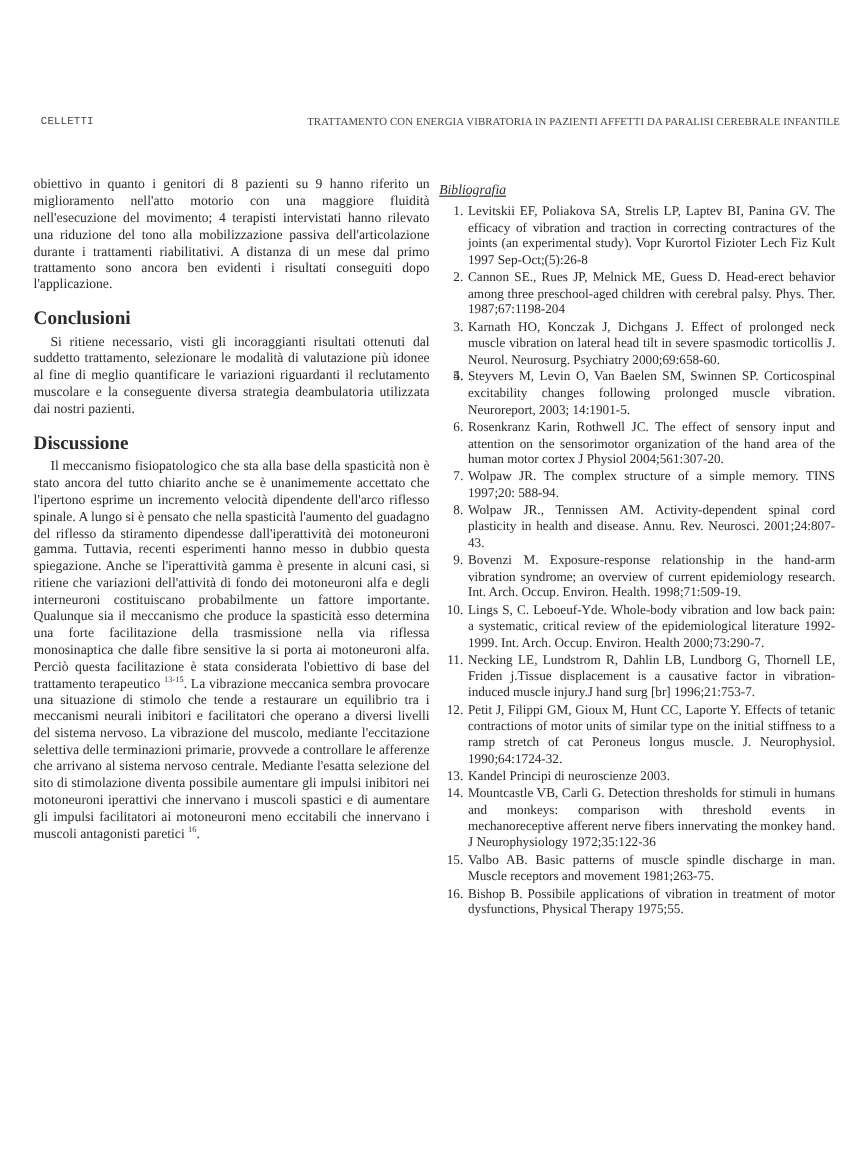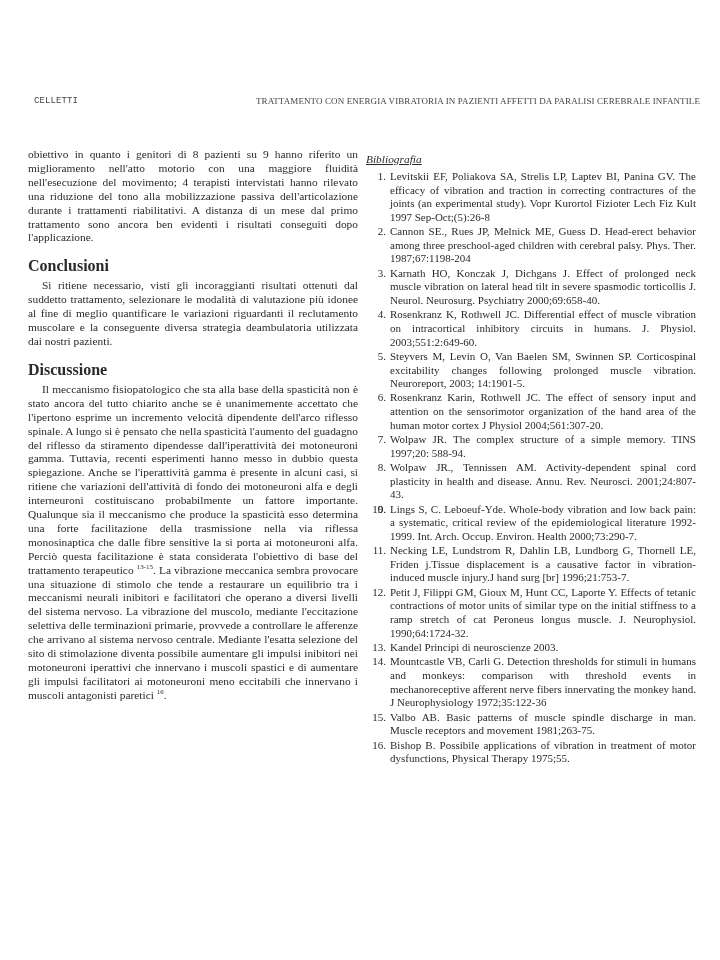--- a/index.html
+++ b/index.html
@@ -38,27 +38,27 @@
 
   <h2>Discussione</h2>
   <p class="indent"><span>Il meccanismo fisiopatologico che sta alla base della spasticità non è stato ancora del tutto chiarito anche se è unanimemente accettato che l'ipertono esprime un incremento velocità dipendente dell'arco riflesso spinale. A lungo si è pensato che nella spasticità l'aumento del guadagno del riflesso da stiramento dipendesse dall'iperattività dei motoneuroni gamma. Tuttavia, recenti esperimenti hanno messo in dubbio questa spiegazione. Anche se l'iperattività gamma è presente in alcuni casi, si ritiene che variazioni dell'attività di fondo dei motoneuroni alfa e degli interneuroni costituiscano probabilmente un fattore importante. Qualunque sia il meccanismo che produce la spasticità esso determina una forte facilitazione della trasmissione nella via riflessa monosinaptica che dalle fibre sensitive la si porta ai motoneuroni alfa. Perciò questa facilitazione è stata considerata l'obiettivo di base del trattamento terapeutico </span><sup>13-15</sup><span>. La vibrazione meccanica sembra provocare una situazione di stimolo che tende a restaurare un equilibrio tra i meccanismi neurali inibitori e facilitatori che operano a diversi livelli del sistema nervoso. La vibrazione del muscolo, mediante l'eccitazione selettiva delle terminazioni primarie, provvede a controllare le afferenze che arrivano al sistema nervoso centrale. Mediante l'esatta selezione del sito di stimolazione diventa possibile aumentare gli impulsi inibitori nei motoneuroni iperattivi che innervano i muscoli spastici e di aumentare gli impulsi facilitatori ai motoneuroni meno eccitabili che innervano i muscoli antagonisti paretici </span><sup>16</sup><span>.</span></p>
 </div>
 
 <div class="col col-right">
   <h3 class="biblio">Bibliografia</h3>
   <ol class="refs" id="refs">
       <li><span class="num">1.</span><span>Levitskii EF, Poliakova SA, Strelis LP, Laptev BI, Panina GV. The efficacy of vibration and traction in correcting contractures of the joints (an experimental study). Vopr Kurortol Fizioter Lech Fiz Kult 1997 Sep-Oct;(5):26-8</span></li>
       <li><span class="num">2.</span><span>Cannon SE., Rues JP, Melnick ME, Guess D. Head-erect behavior among three preschool-aged children with cerebral palsy. Phys. Ther. 1987;67:1198-204</span></li>
-      <li><span class="num">3.</span><span>Karnath HO, Konczak J, Dichgans J. Effect of prolonged neck muscle vibration on lateral head tilt in severe spasmodic torticollis J. Neurol. Neurosurg. Psychiatry 2000;69:658-40.</span></li>
-      <li><span class="num">4.</span><span>Rosenkranz K, Rothwell JC. Differential effect of muscle vibration on intracortical inhibitory circuits in humans. J. Physiol. 2003;551:2:649-60.</span></li>
+      <li><span class="num">3.</span><span>Karnath HO, Konczak J, Dichgans J. Effect of prolonged neck muscle vibration on lateral head tilt in severe spasmodic torticollis J. Neurol. Neurosurg. Psychiatry 2000;69:658-60.</span></li>
+      <li><span class="num">4.</span></li>
       <li><span class="num">5.</span><span>Steyvers M, Levin O, Van Baelen SM, Swinnen SP. Corticospinal excitability changes following prolonged muscle vibration. Neuroreport, 2003; 14:1901-5.</span></li>
       <li><span class="num">6.</span><span>Rosenkranz Karin, Rothwell JC. The effect of sensory input and attention on the sensorimotor organization of the hand area of the human motor cortex J Physiol 2004;561:307-20.</span></li>
       <li><span class="num">7.</span><span>Wolpaw JR. The complex structure of a simple memory. TINS 1997;20: 588-94.</span></li>
       <li><span class="num">8.</span><span>Wolpaw JR., Tennissen AM. Activity-dependent spinal cord plasticity in health and disease. Annu. Rev. Neurosci. 2001;24:807-43.</span></li>
-      <li><span class="num">9.</span></li>
+      <li><span class="num">9.</span><span>Bovenzi M. Exposure-response relationship in the hand-arm vibration syndrome; an overview of current epidemiology research. Int. Arch. Occup. Environ. Health. 1998;71:509-19.</span></li>
       <li><span class="num">10.</span><span>Lings S, C. Leboeuf-Yde. Whole-body vibration and low back pain: a systematic, critical review of the epidemiological literature 1992-1999. Int. Arch. Occup. Environ. Health 2000;73:290-7.</span></li>
       <li><span class="num">11.</span><span>Necking LE, Lundstrom R, Dahlin LB, Lundborg G, Thornell LE, Friden j.Tissue displacement is a causative factor in vibration-induced muscle injury.J hand surg [br] 1996;21:753-7.</span></li>
       <li><span class="num">12.</span><span>Petit J, Filippi GM, Gioux M, Hunt CC, Laporte Y. Effects of tetanic contractions of motor units of similar type on the initial stiffness to a ramp stretch of cat Peroneus longus muscle. J. Neurophysiol. 1990;64:1724-32.</span></li>
       <li><span class="num">13.</span><span>Kandel Principi di neuroscienze 2003.</span></li>
       <li><span class="num">14.</span><span>Mountcastle VB, Carli G. Detection thresholds for stimuli in humans and monkeys: comparison with threshold events in mechanoreceptive afferent nerve fibers innervating the monkey hand. J Neurophysiology 1972;35:122-36</span></li>
       <li><span class="num">15.</span><span>Valbo AB. Basic patterns of muscle spindle discharge in man. Muscle receptors and movement 1981;263-75.</span></li>
       <li><span class="num">16.</span><span>Bishop B. Possibile applications of vibration in treatment of motor dysfunctions, Physical Therapy 1975;55.</span></li>
     </ol>
 </div>
 

